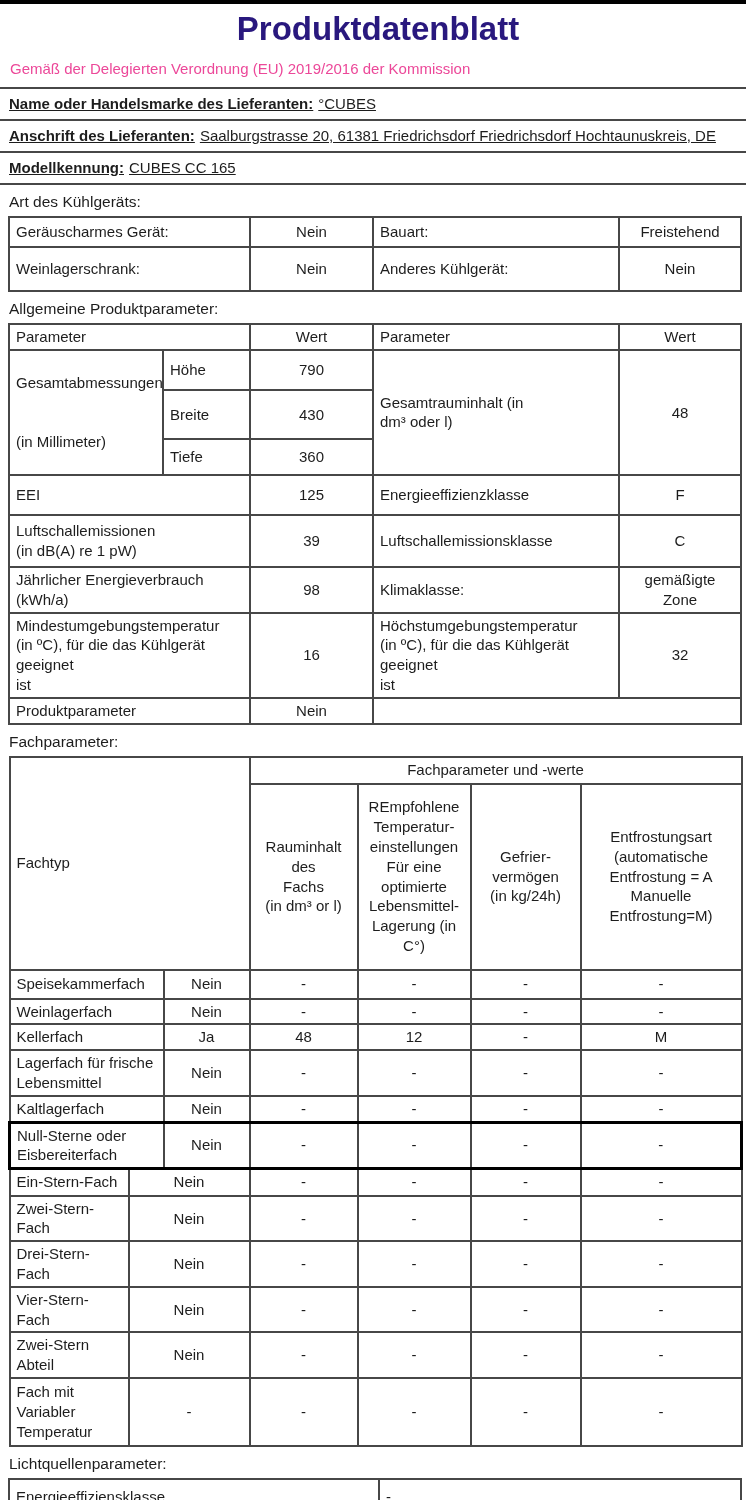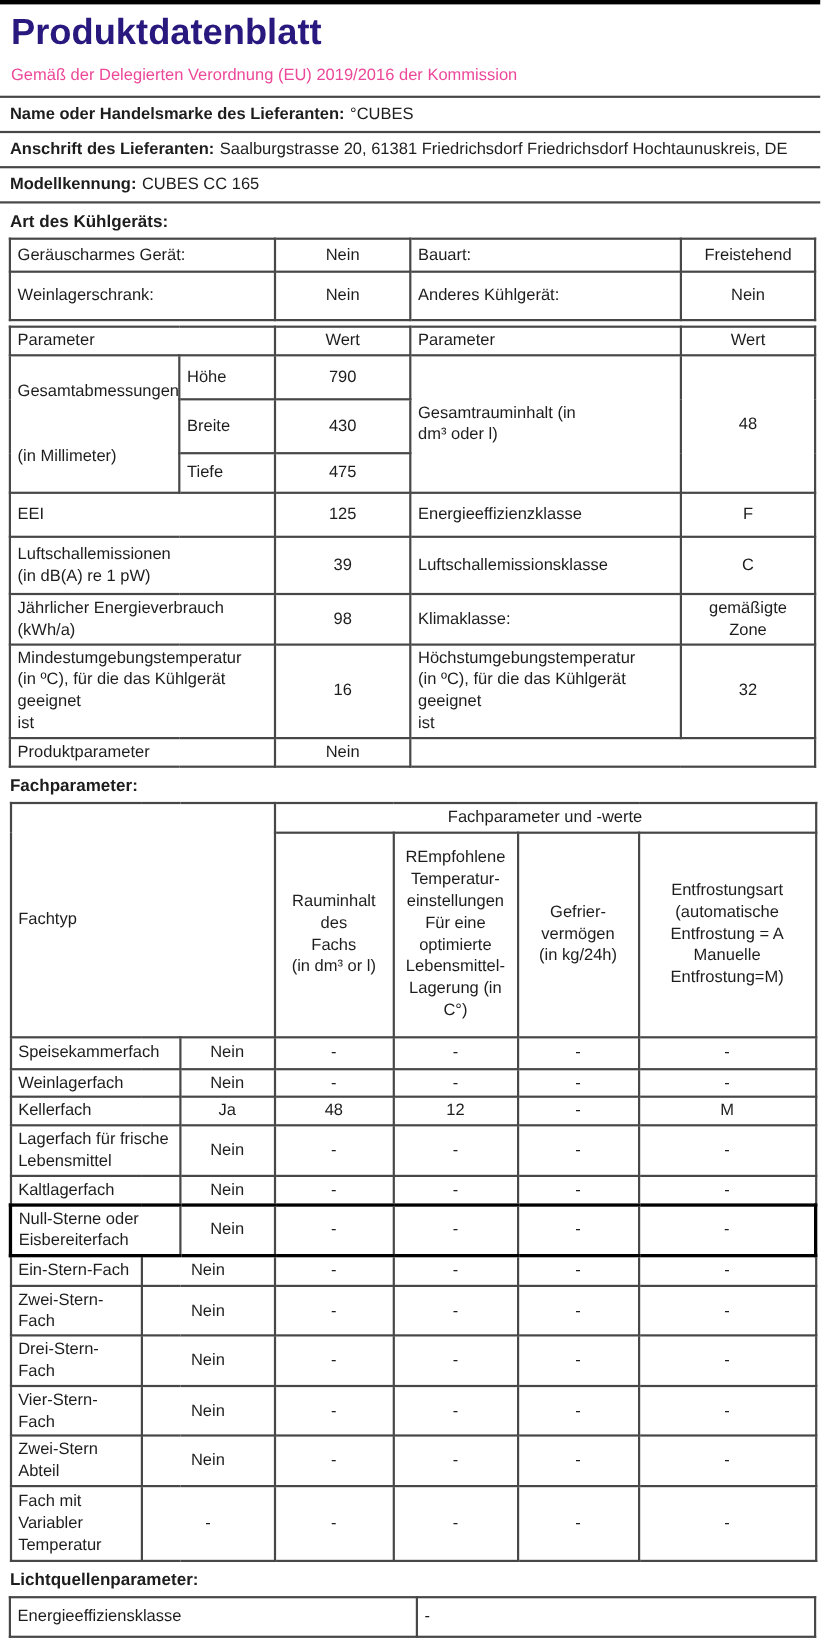--- a/index.html
+++ b/index.html
@@ -3,29 +3,29 @@
 <meta charset="utf-8">
 <style>
   * { margin:0; padding:0; box-sizing:border-box; }
   html,body { background:#ffffff; }
   .page {
     width:746px; height:1500px; overflow:hidden; position:relative;
     background:#ffffff; color:#1d1d1d;
     font-family:"Liberation Sans", sans-serif; font-size:15px;
   }
   .topbar { height:4px; background:#000; width:746px; }
-  .title { font-size:33px; font-weight:bold; color:#29187e; margin:6px 0 0 10px; line-height:38px; }
+  .title { font-size:33px; font-weight:bold; color:#29187e; margin:6px 0 0 10px; line-height:38px;text-align:center; }
   .subtitle { margin:12px 0 0 10px; font-size:15px; color:#ec4899; line-height:18px; }
 
   .supplier { margin-top:9px; border-top:2px solid #474747; }
-  .srow { border-bottom:2px solid #474747; padding:5px 8px 6px 9px; line-height:19px; }
+  .srow { border-bottom:2px solid #474747; padding:5px 8px 6px 9px; line-height:19px;text-decoration:underline; }
   .srow .lbl { font-weight:bold; }
   .srow .val { margin-left:5px; }
 
-  .heading { font-weight:bold; font-size:15.5px; margin:7px 0 0 9px; line-height:20px; }
+  .heading { font-weight:normal; font-size:15.5px; margin:7px 0 0 9px; line-height:20px; }
 
   .tbl { border-collapse:collapse; table-layout:fixed; margin:4px 0 0 8px; width:732px; }
   .tbl td { border:2px solid #474747; padding:2px 6px; white-space:pre-line; vertical-align:middle; line-height:1.32; overflow:hidden; }
   .lab { text-align:left; padding-left:8px; }
   .ctr { text-align:center; }
   .vtop { vertical-align:top; padding-top:4px; }
   .vbottom { vertical-align:bottom; padding-bottom:3px; }
   .subhdr { line-height:1.85; padding:4px 3px; }
   .dim2 { margin-top:20px; }
 
@@ -74,20 +74,21 @@
       </tr>
       <tr style="height:44px">
         <td class="lab">Weinlagerschrank:</td>
         <td class="ctr">Nein</td>
         <td class="lab">Anderes Kühlgerät:</td>
         <td class="ctr">Nein</td>
       </tr>
     </tbody>
   </table>
 
+  <div class="heading">Allgemeine Produktparameter:</div>
 
   <table class="tbl">
     <colgroup>
         <col style="width:154px">
         <col style="width:87px">
         <col style="width:123px">
         <col style="width:246px">
         <col style="width:122px">
       </colgroup>
     <tbody>
@@ -107,21 +108,21 @@
         <td class="lab" rowspan="3">Gesamtrauminhalt (in
 dm³ oder l)</td>
         <td class="ctr" rowspan="3">48</td>
       </tr>
       <tr style="height:35px">
         <td class="lab">Breite</td>
         <td class="ctr">430</td>
       </tr>
       <tr style="height:25px">
         <td class="lab">Tiefe</td>
-        <td class="ctr">475</td>
+        <td class="ctr">360</td>
       </tr>
       <tr style="height:40px">
         <td class="lab" colspan="2">EEI</td>
         <td class="ctr">125</td>
         <td class="lab">Energieeffizienzklasse</td>
         <td class="ctr">F</td>
       </tr>
       <tr style="height:52px">
         <td class="lab" colspan="2">Luftschallemissionen
 (in dB(A) re 1 pW)</td>

